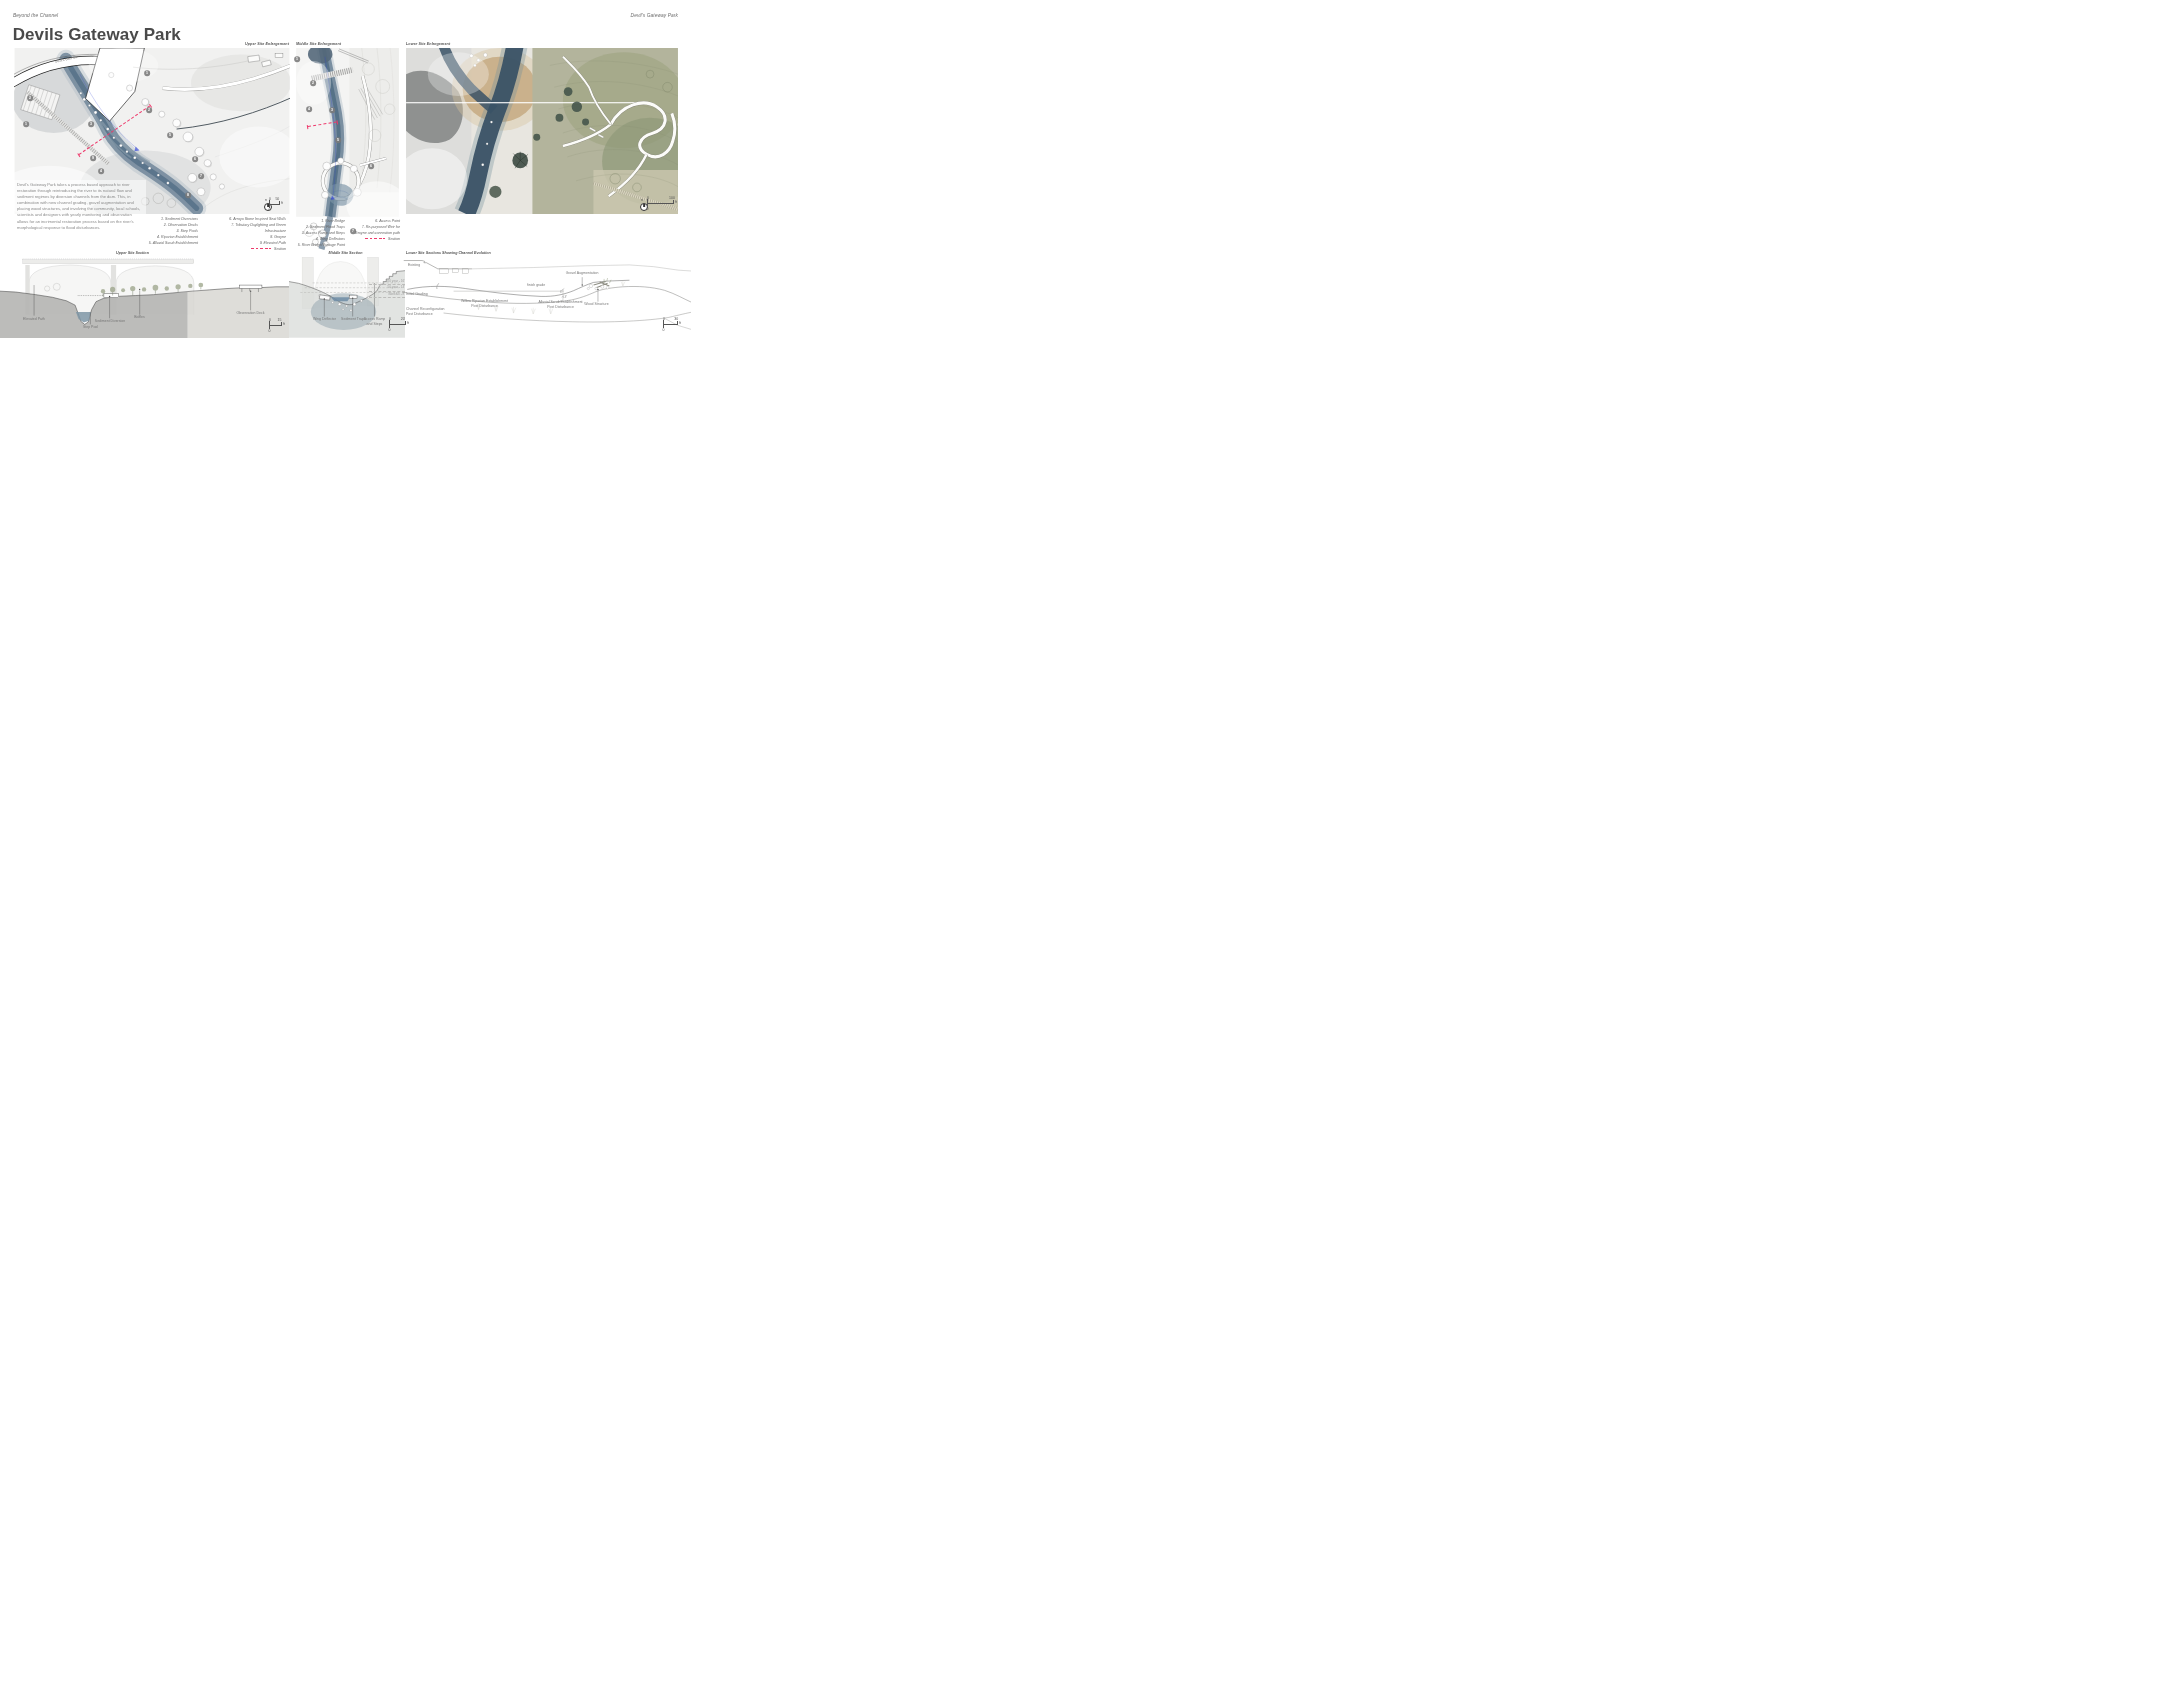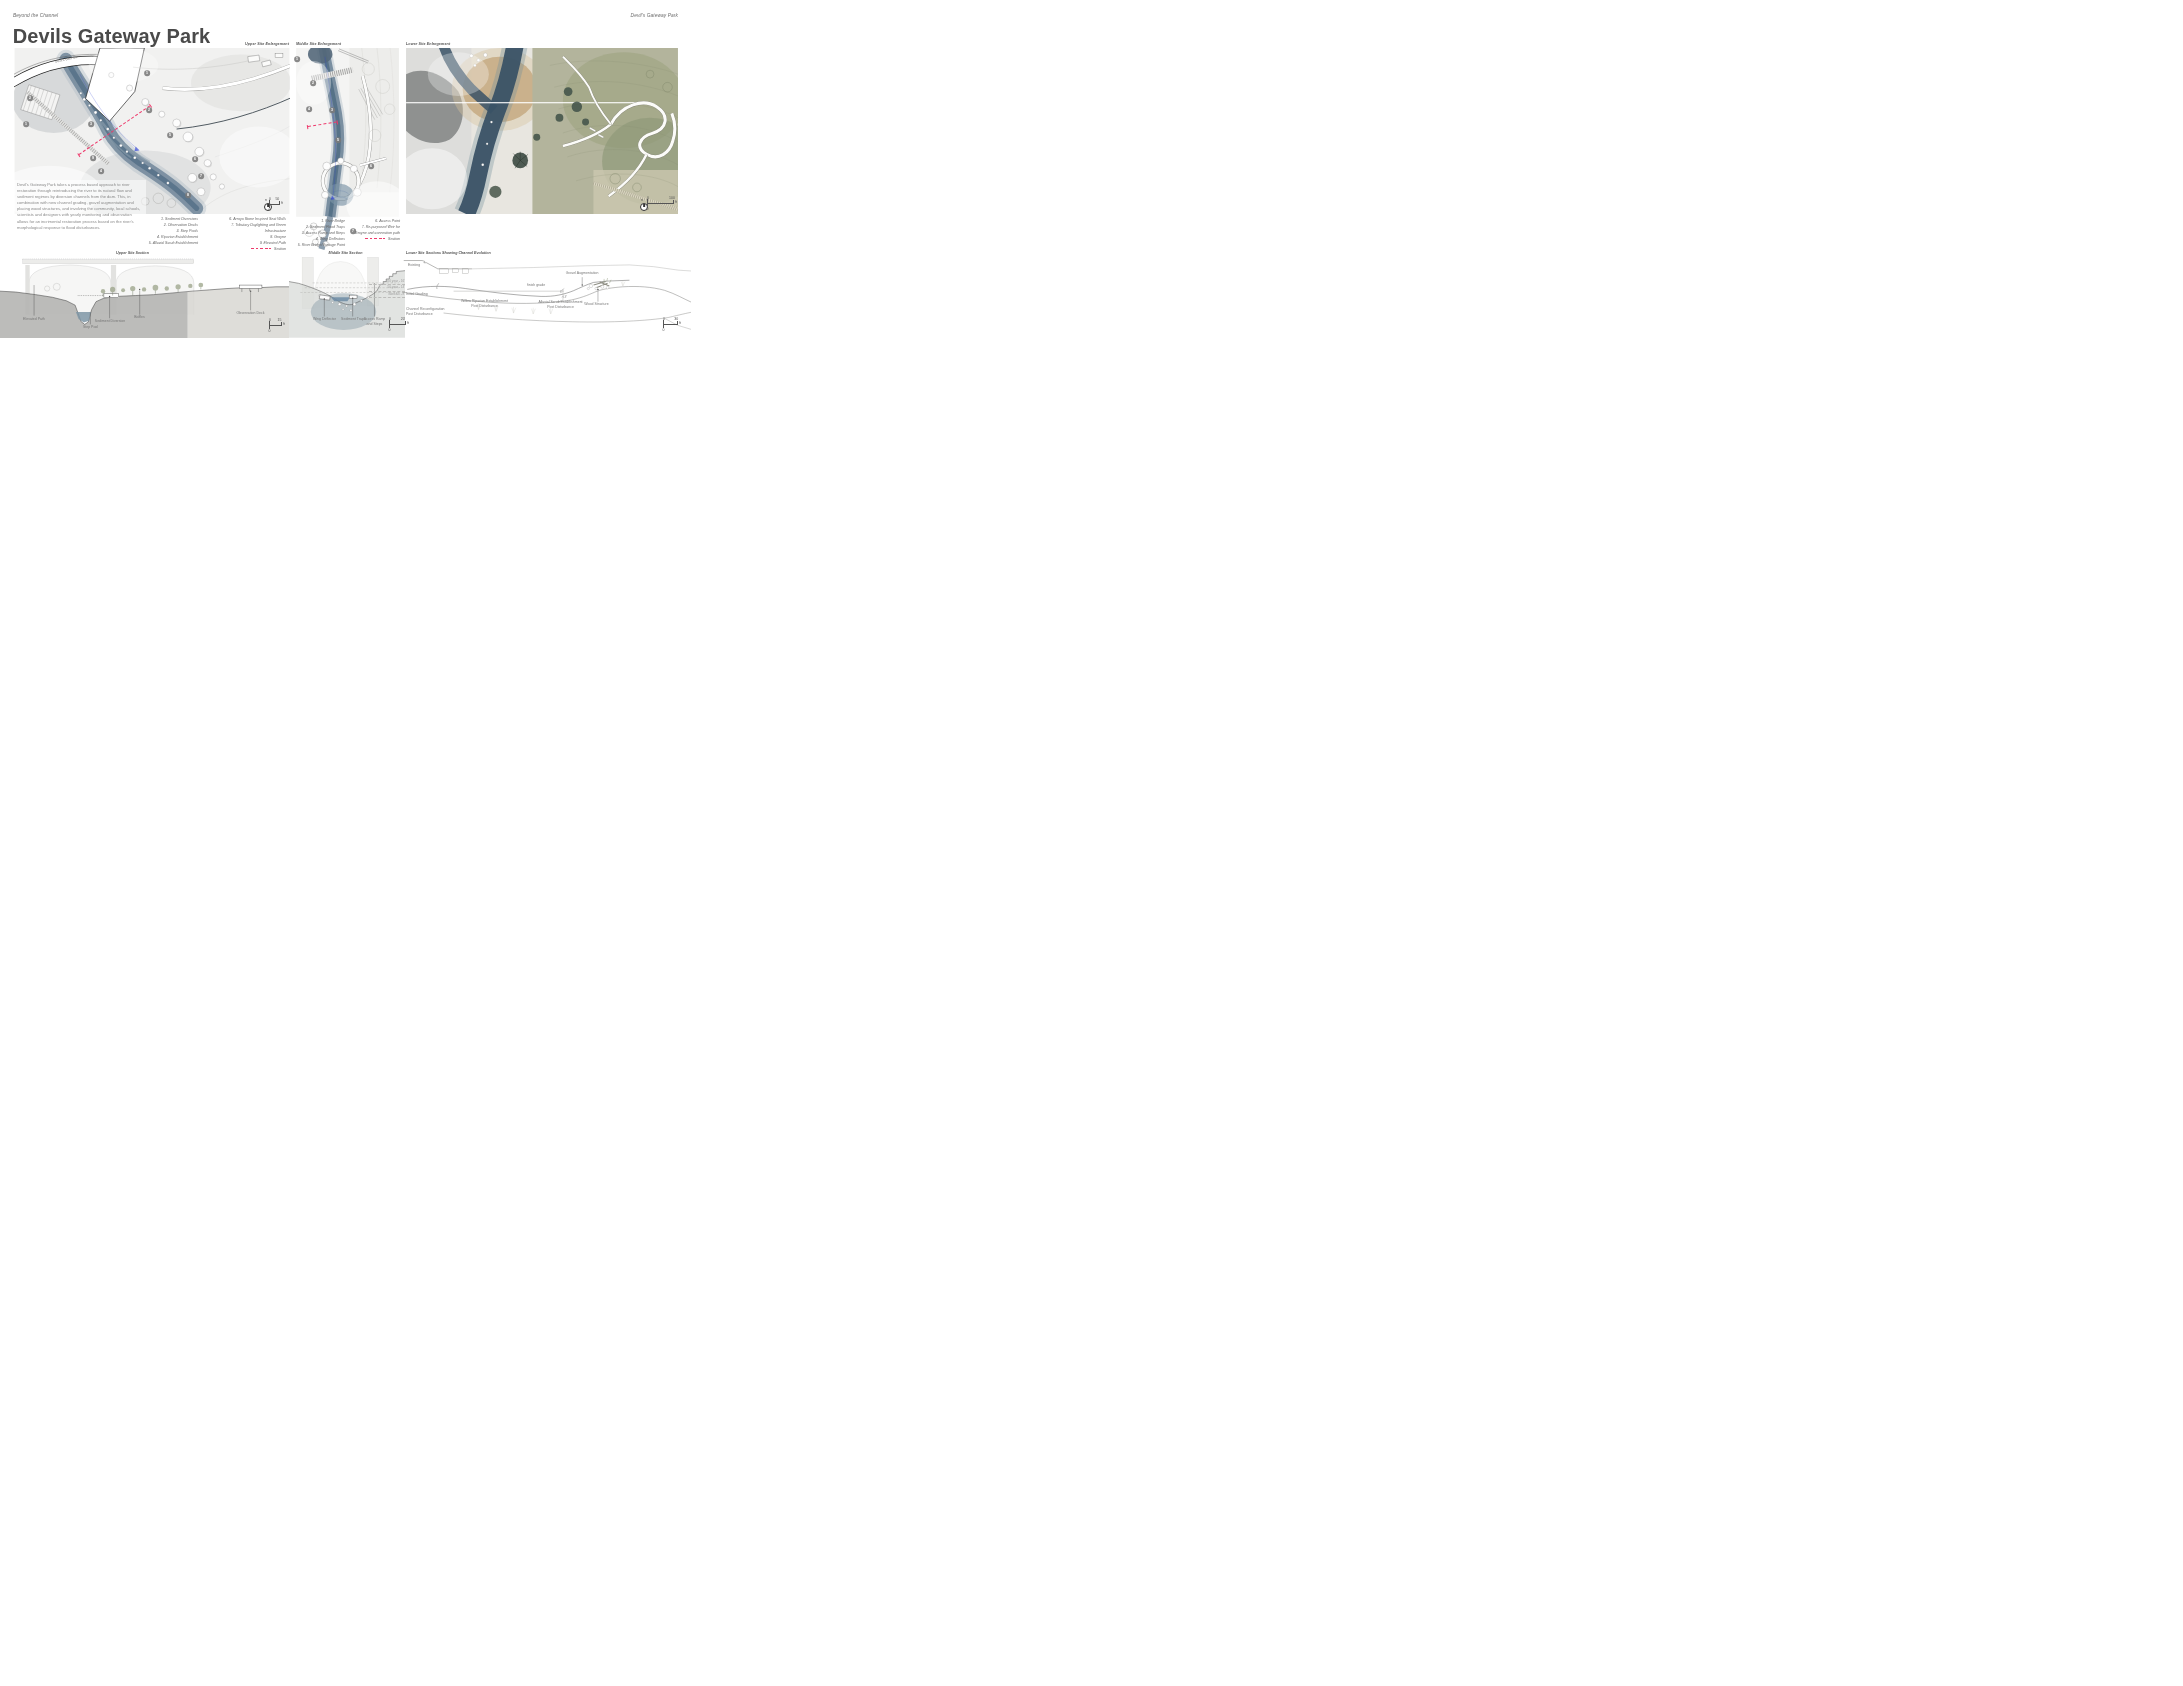--- a/index.html
+++ b/index.html
@@ -1,19 +1,19 @@
 <!DOCTYPE html>
 <html style="font-size:7px"><head>
 <meta charset="utf-8">
 <style>
   html,body{margin:0;padding:0;background:#fff;font-family:"Liberation Sans",sans-serif;}
   #board{position:relative;width:691px;height:338px;background:#ffffff;overflow:hidden;}
   .abs{position:absolute;}
   .hdr{font-size:4.8px;font-style:italic;color:#6e6e6e;letter-spacing:0.1px;}
-  .title{font-size:20px;font-weight:bold;color:#4a4a4a;letter-spacing:0.1px;}
+  .title{font-size:17px;font-weight:bold;color:#4a4a4a;letter-spacing:0.1px;}
   .panel-label{font-size:3.7px;font-style:italic;font-weight:bold;color:#555;letter-spacing:0.1px;}
   .sec-title{font-size:3.7px;font-style:italic;font-weight:bold;color:#555;}
   .desc{font-size:4.1px;color:#8b8b8b;line-height:1.5;background:rgba(255,255,255,.55);padding:1.7px 2.6px;}
   .legend{font-size:3.6px;font-style:italic;color:#666;line-height:5.9px;}
   .ra{text-align:right;}
   .ctr{text-align:center;}
   .lbl{font-size:3.5px;color:#787878;line-height:4.6px;}
   .flood{font-size:3.2px;color:#9f9f9f;line-height:4.7px;}
   .flood>div{border-bottom:0.4px dashed #bcbcba;padding-bottom:0.4px;margin-bottom:0.4px;}
   .dim{font-size:2.8px;font-style:italic;color:#999;}

